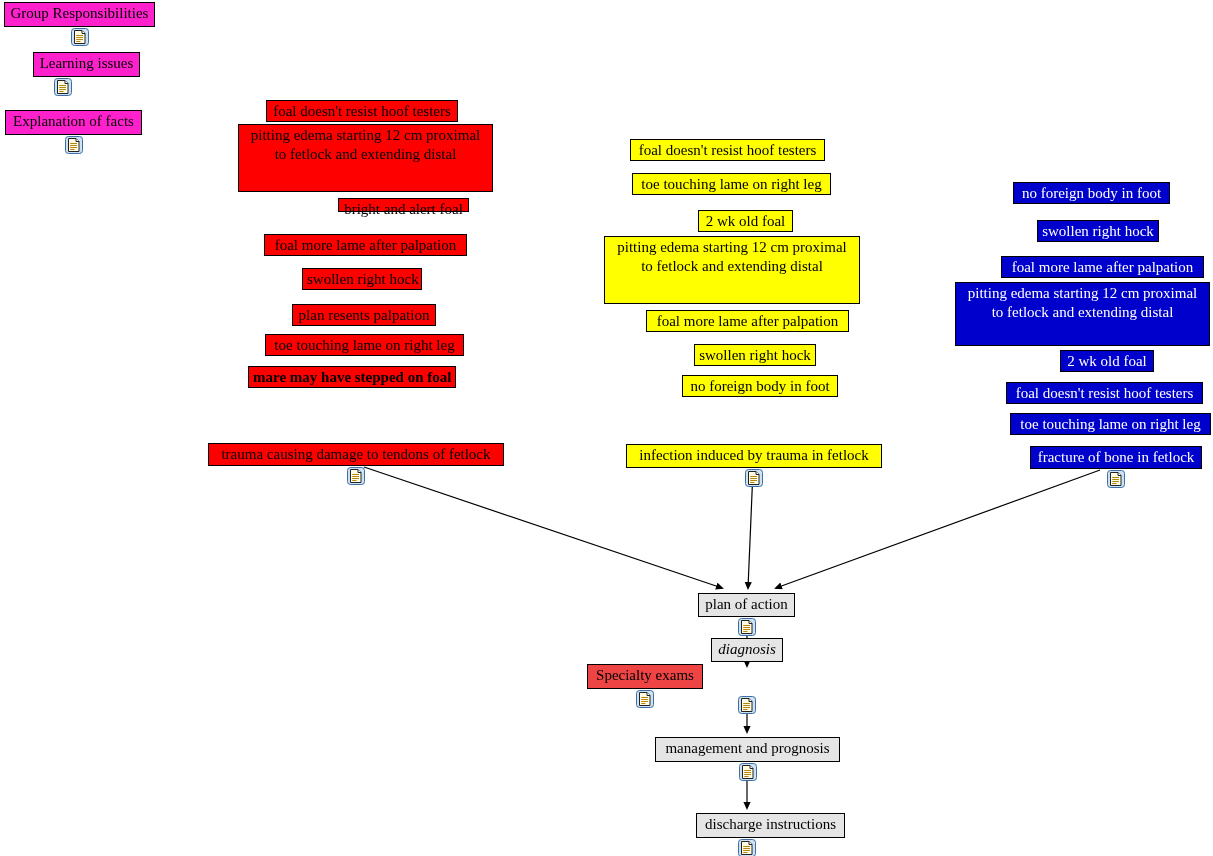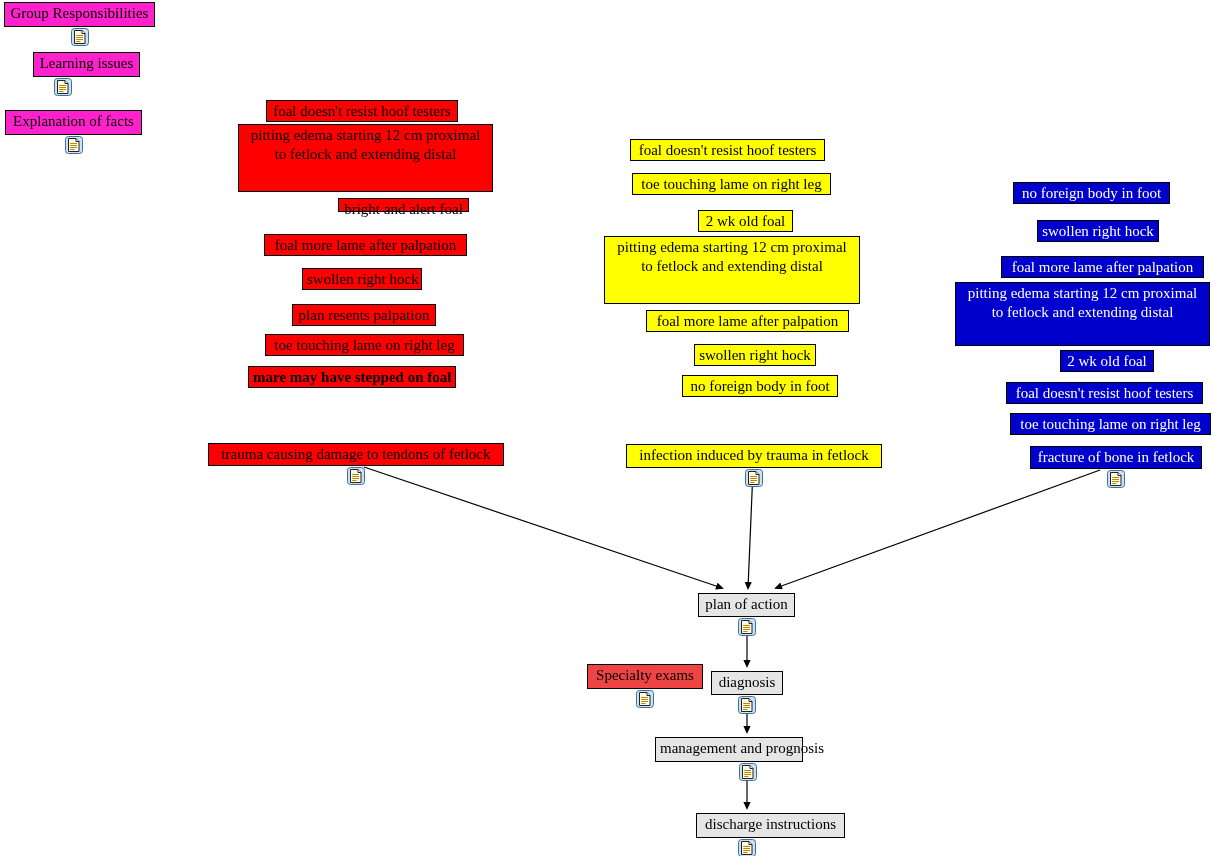--- a/index.html
+++ b/index.html
@@ -102,22 +102,22 @@
       <div class="node blue" style="left: 955px; top: 282px; width: 255px; height: 64px;"><span>pitting edema starting 12 cm proximal
 to fetlock and extending distal</span></div>
       <div class="node blue" style="left: 1060px; top: 350px; width: 94px; height: 22px;"><span>2 wk old foal</span></div>
       <div class="node blue" style="left: 1006px; top: 382px; width: 197px; height: 22px;"><span>foal doesn't resist hoof testers</span></div>
       <div class="node blue" style="left: 1010px; top: 413px; width: 201px; height: 22px;"><span>toe touching lame on right leg</span></div>
       <div class="node red" style="left: 208px; top: 443px; width: 296px; height: 23px;"><span>trauma causing damage to tendons of fetlock</span></div>
       <div class="node yellow" style="left: 626px; top: 444px; width: 256px; height: 24px;"><span>infection induced by trauma in fetlock</span></div>
       <div class="node blue" style="left: 1030px; top: 446px; width: 172px; height: 23px;"><span>fracture of bone in fetlock</span></div>
       <div class="node green" style="left: 698px; top: 593px; width: 97px; height: 24px;"><span>plan of action</span></div>
       <div class="node white" style="left: 587px; top: 664px; width: 116px; height: 25px;"><span>Specialty exams</span></div>
-      <div class="node green" style="left: 711px; top: 671px; width: 72px; height: 24px;"><span>diagnosis</span></div>
-      <div class="node green" style="left: 655px; top: 737px; width: 148px; height: 25px;"><span>management and prognosis</span></div>
+      <div class="node green" style="left: 711px; top: 638px; width: 72px; height: 24px; font-style: italic;"><span>diagnosis</span></div>
+      <div class="node green" style="left: 655px; top: 737px; width: 185px; height: 25px;"><span>management and prognosis</span></div>
       <div class="node green" style="left: 696px; top: 813px; width: 149px; height: 25px;"><span>discharge instructions</span></div>
     </div>
   <div id="icon-layer">
       <div class="doc-icon" style="left: 70.5px; top: 28px;">
         <svg width="18" height="18" viewBox="0 0 18 18" xmlns="http://www.w3.org/2000/svg">
           <rect x="0.5" y="0.5" width="17" height="17" rx="3" ry="3" fill="#cfe2f3" stroke="#3a6ea5" stroke-width="1"></rect>
           <path d="M3.5 2.5 H11 L14 5.5 V15.5 H3.5 Z" fill="#fffbe6" stroke="#222222" stroke-width="1"></path>
           <path d="M11 2.5 V5.5 H14" fill="#ffffff" stroke="#222222" stroke-width="1"></path>
           <g stroke="#b8860b" stroke-width="1">
             <line x1="5.2" y1="7.5" x2="12" y2="7.5"></line>

